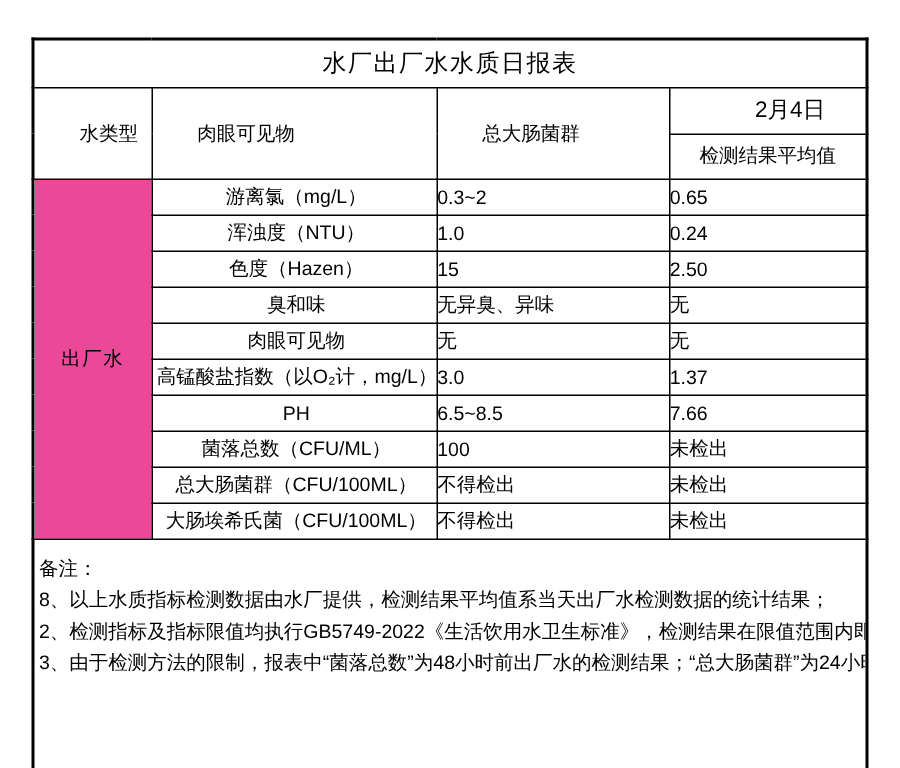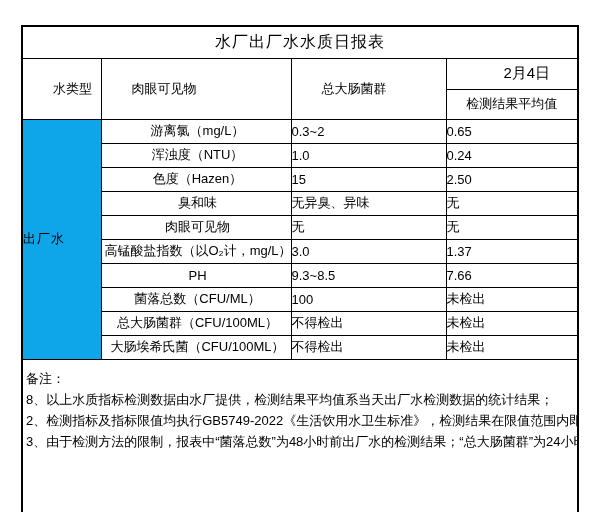--- a/index.html
+++ b/index.html
@@ -40,22 +40,22 @@
   .hdr-r2 td { height: 30px; margin-top: 34px; }
   td.date-cell {
     font-size: 15px;
     font-weight: bold;
     text-align: center;
     height: 31px;
   }
   td.subhdr-cell { text-align: center; height: 30px; }
   .data-row td { height: 24px; }
   td.c-type {
-    background: #0ea5e9;
-    text-align: left;
+    background: #ec4899;
+    text-align: center;
     vertical-align: middle;
     letter-spacing: 1px;
   }
   td.c-item { text-align: center; padding-left: 3px; }
   td.c-std, td.c-res { text-align: left; }
   td.notes-cell {
     vertical-align: top;
     text-align: left;
     padding: 8px 3px 4px 3px;
     height: 155px;
@@ -119,21 +119,21 @@
       <td class="c-std">无</td>
       <td class="c-res">无</td>
     </tr>
     <tr class="data-row">
       <td class="c-item">高锰酸盐指数（以O₂计，mg/L）</td>
       <td class="c-std">3.0</td>
       <td class="c-res">1.37</td>
     </tr>
     <tr class="data-row">
       <td class="c-item">PH</td>
-      <td class="c-std">9.3~8.5</td>
+      <td class="c-std">6.5~8.5</td>
       <td class="c-res">7.66</td>
     </tr>
     <tr class="data-row">
       <td class="c-item">菌落总数（CFU/ML）</td>
       <td class="c-std">100</td>
       <td class="c-res">未检出</td>
     </tr>
     <tr class="data-row">
       <td class="c-item">总大肠菌群（CFU/100ML）</td>
       <td class="c-std">不得检出</td>

